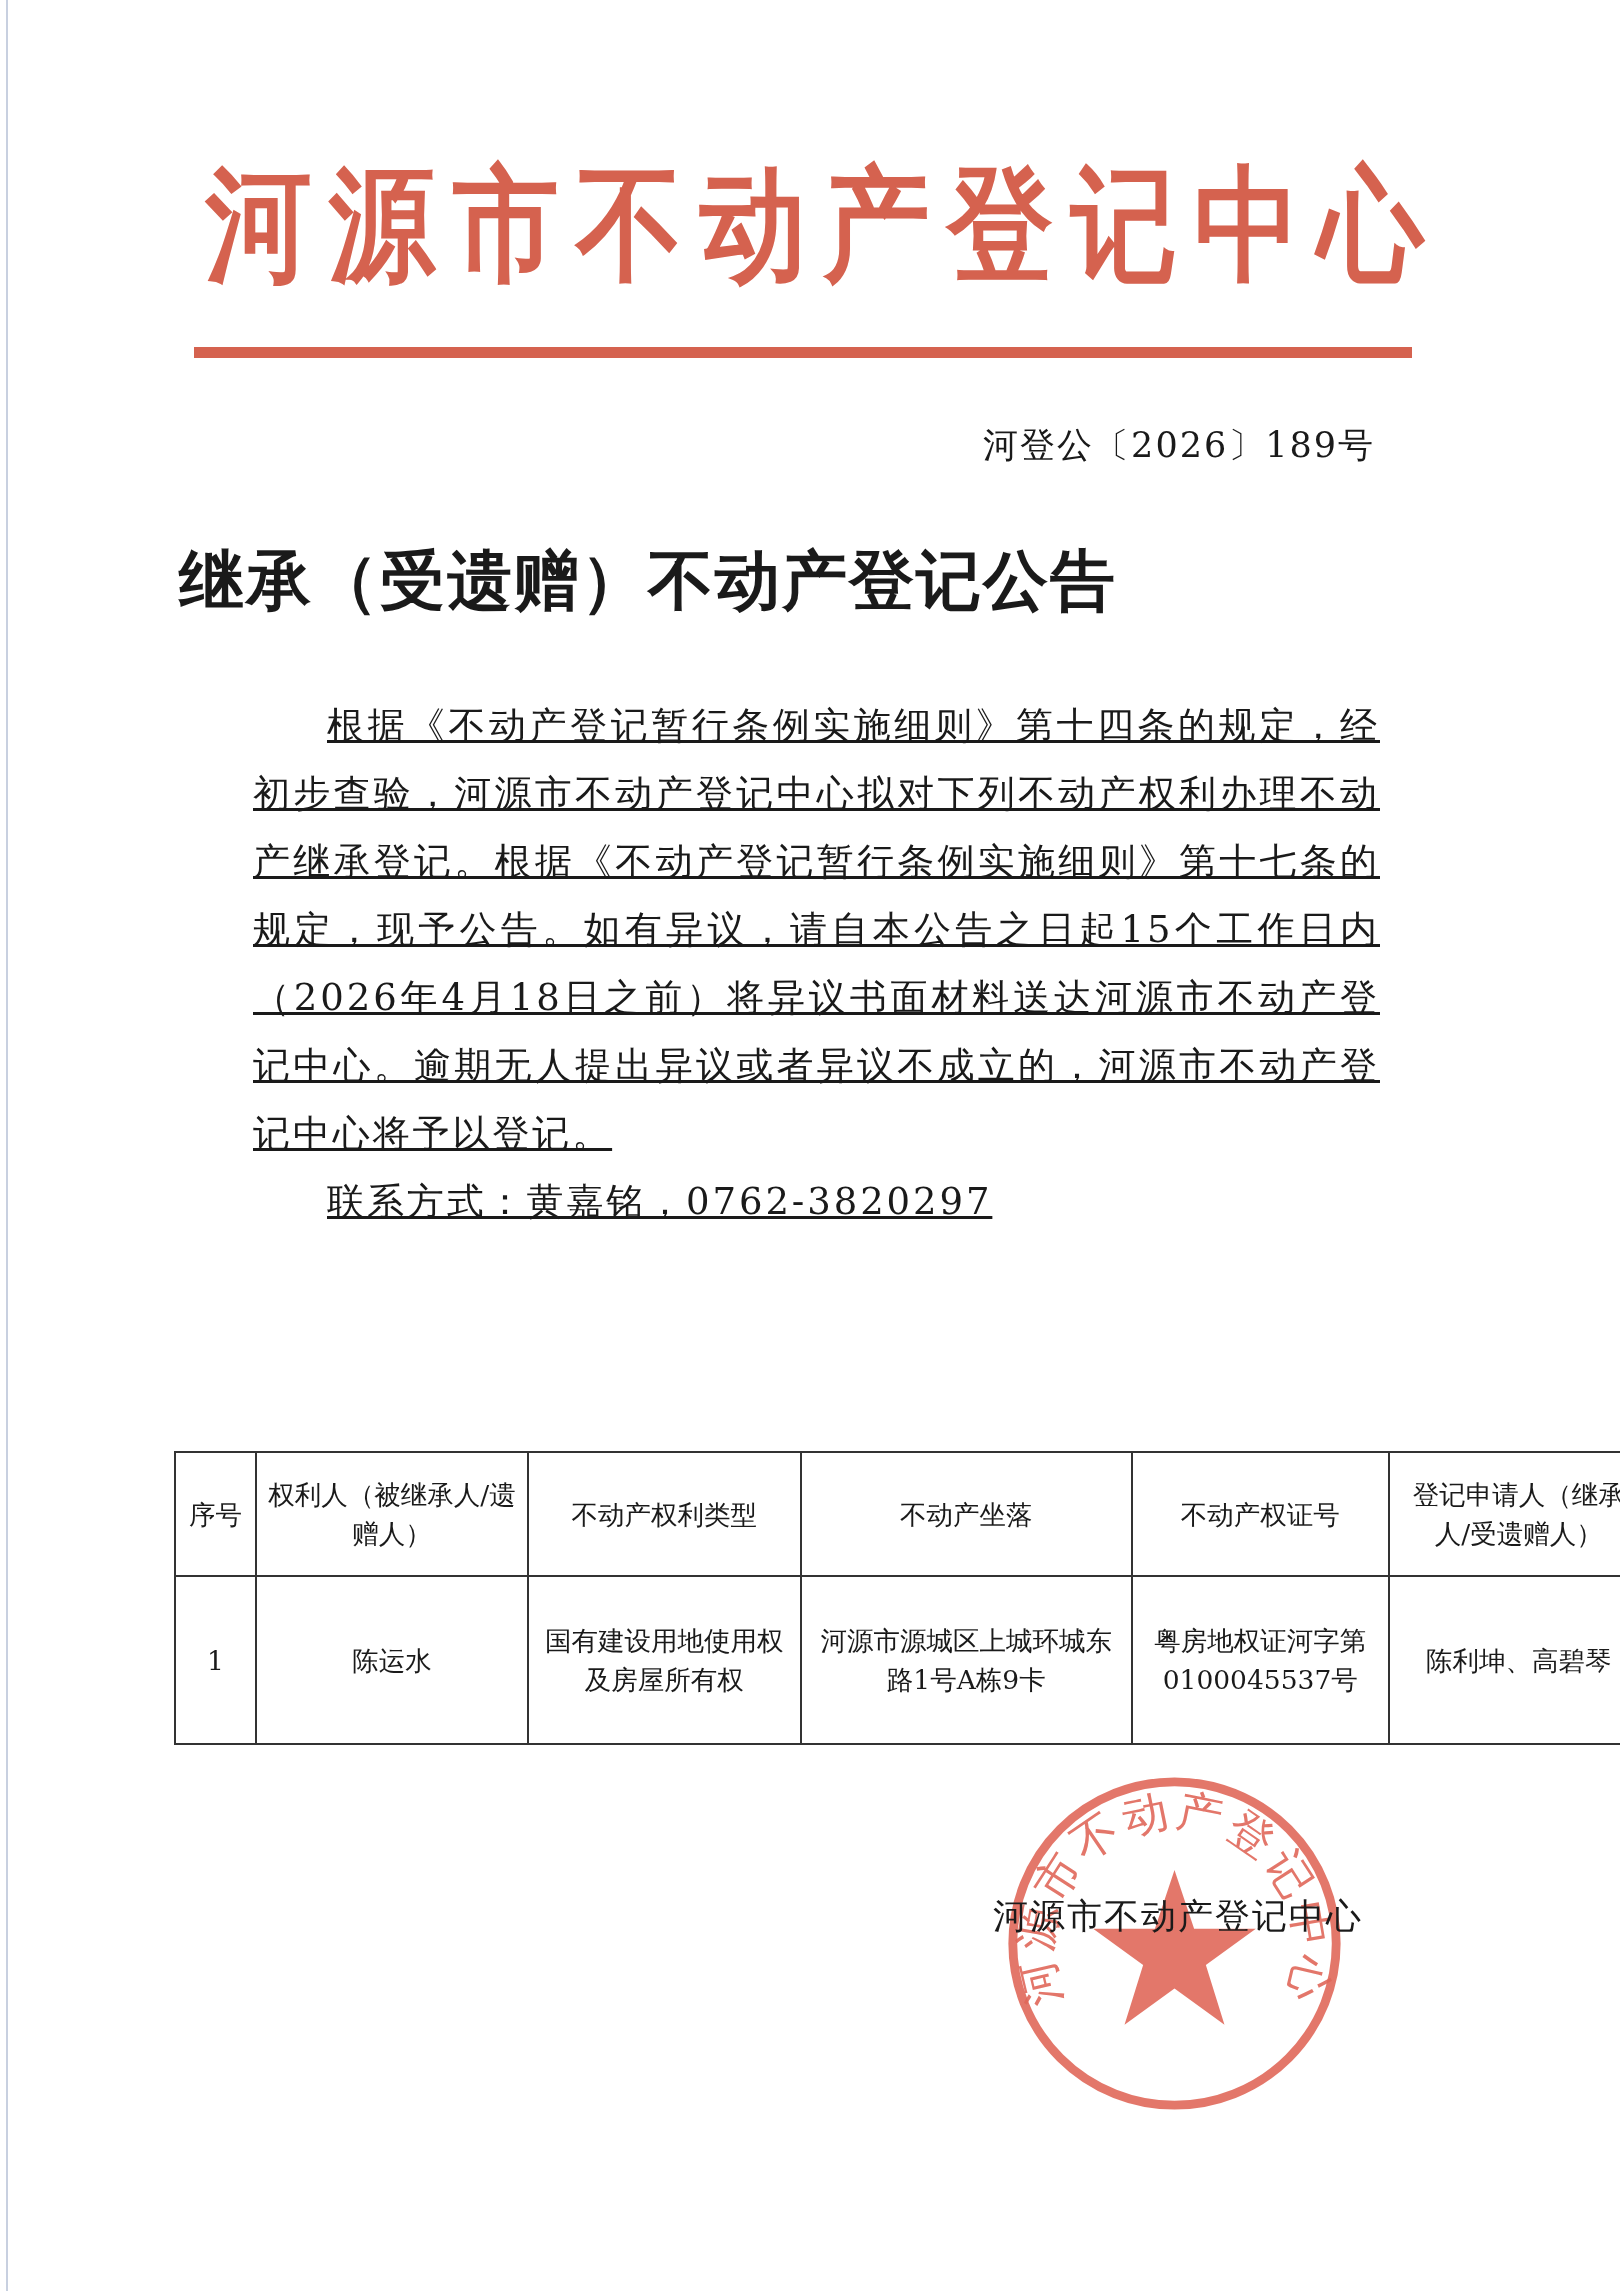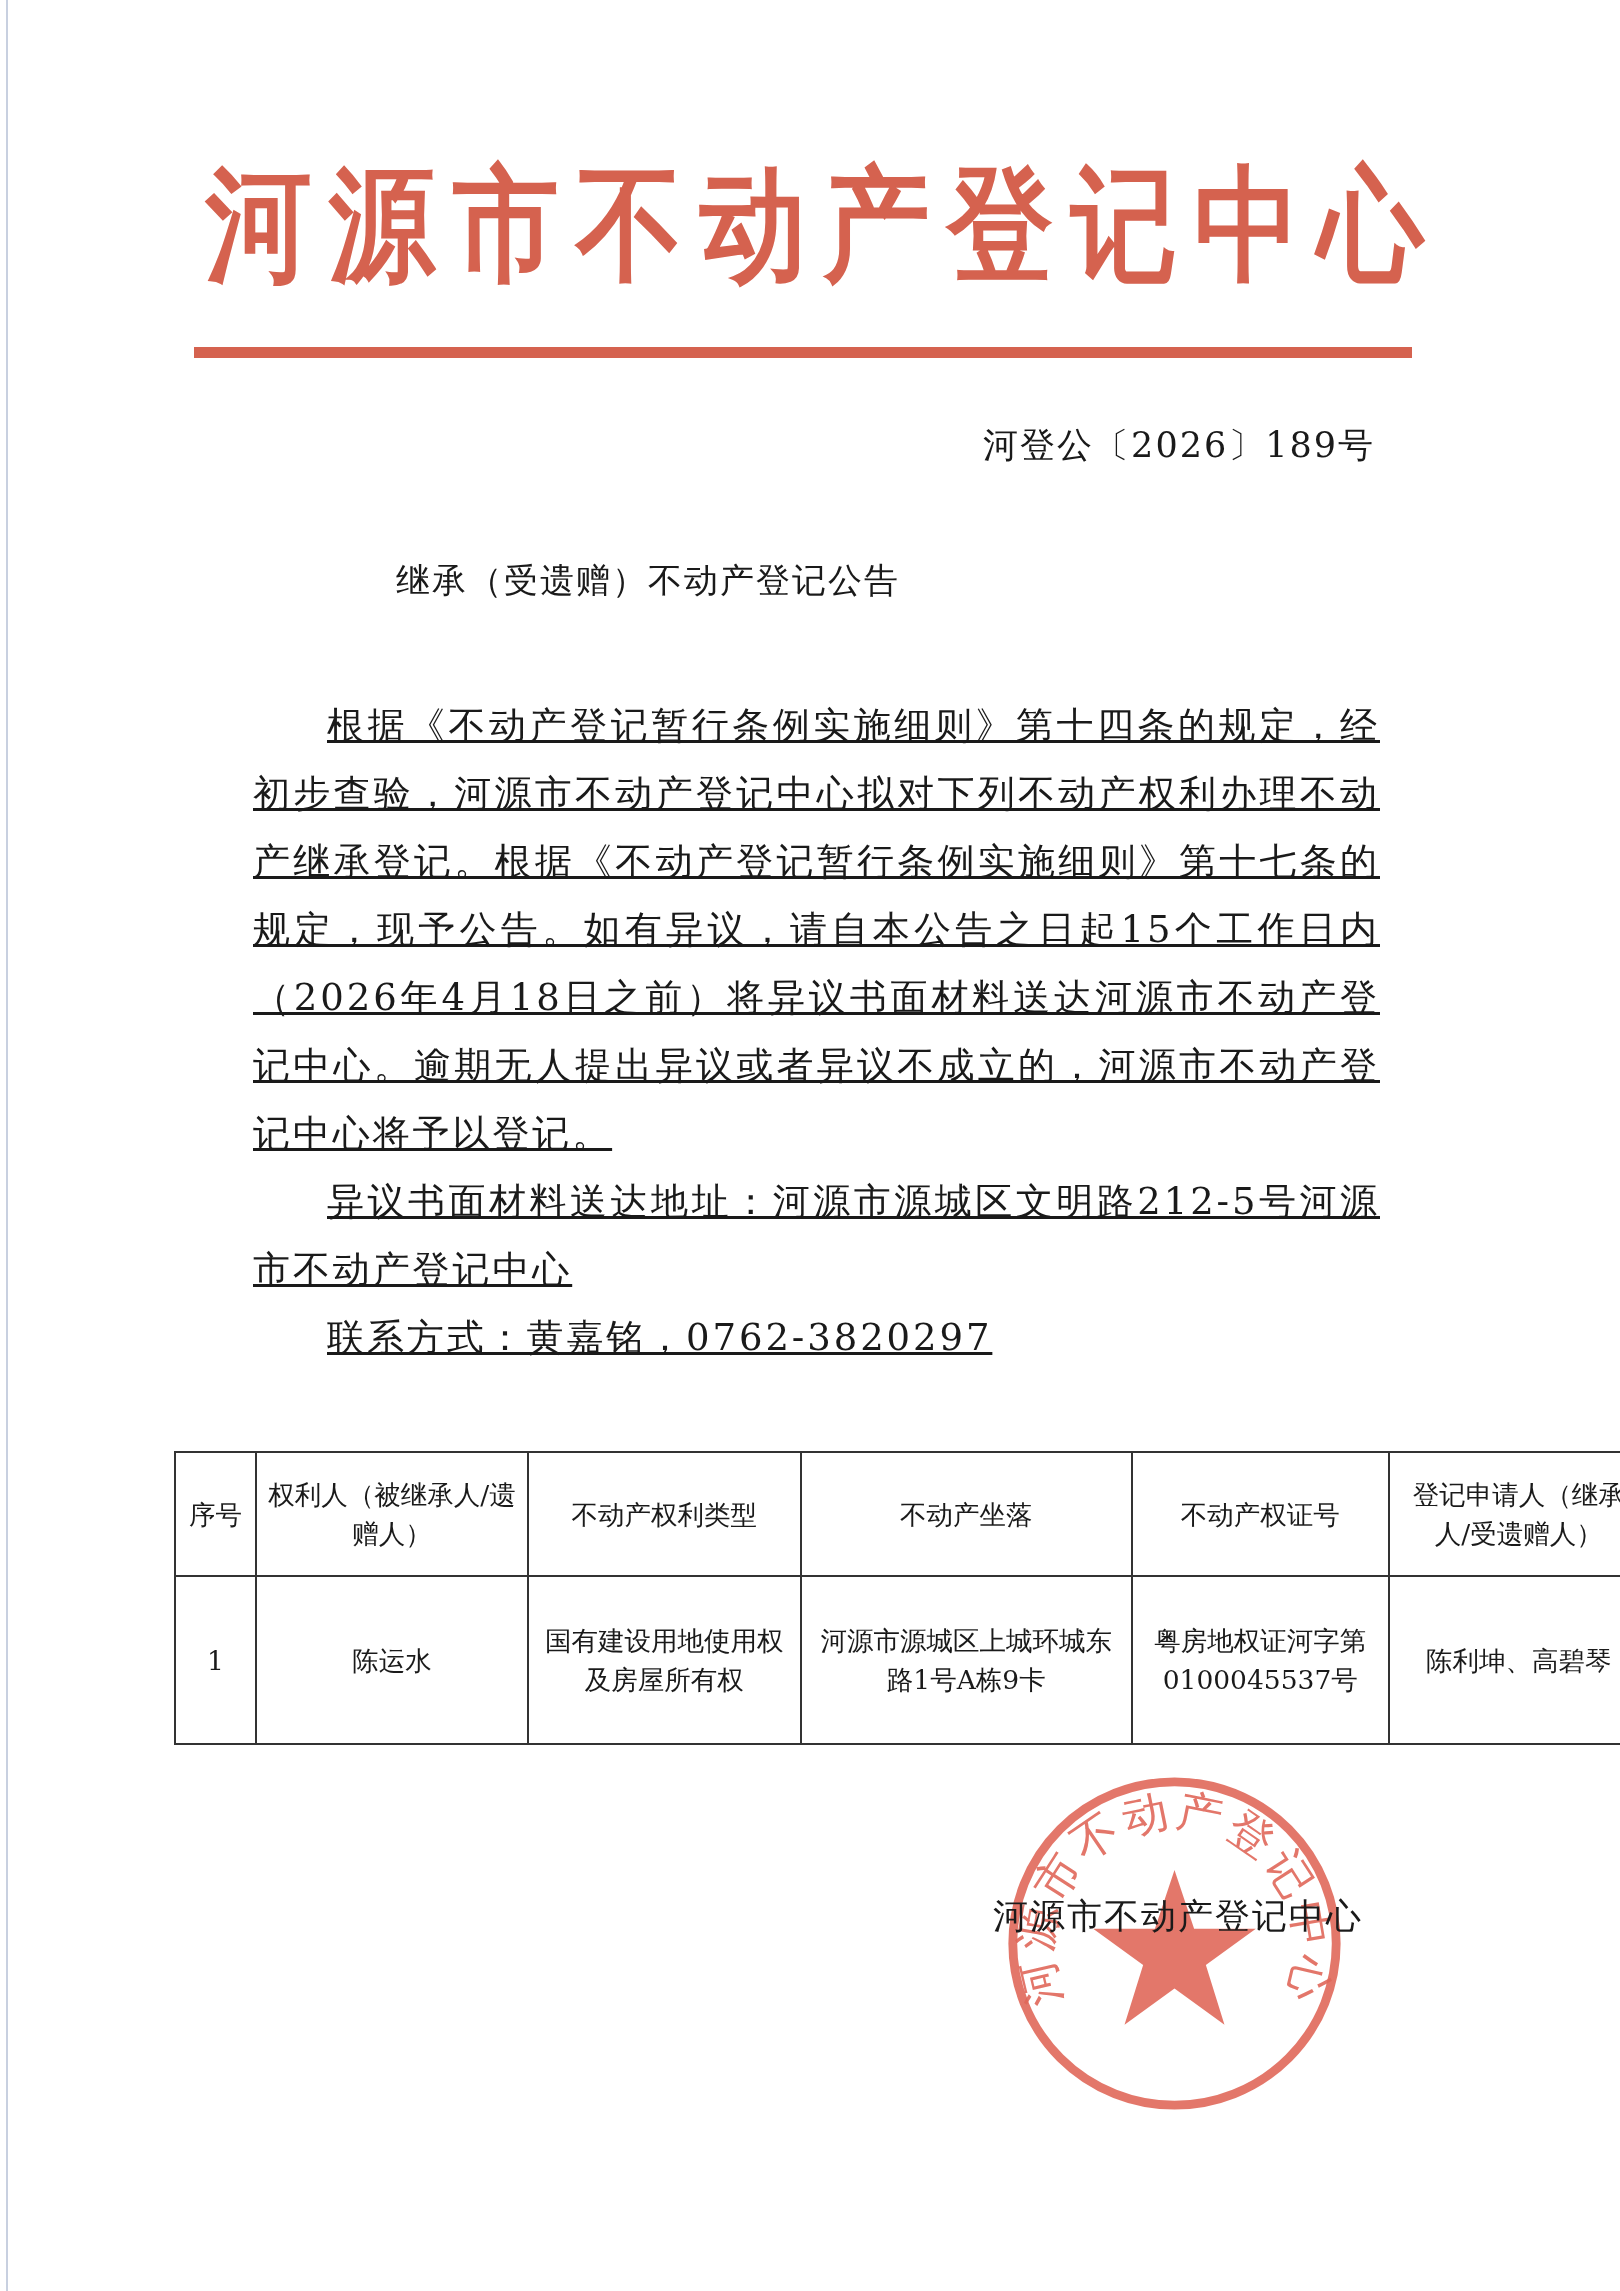--- a/index.html
+++ b/index.html
@@ -5,21 +5,21 @@
   html, body { margin: 0; padding: 0; background: #ffffff; }
   body { width: 1620px; height: 2292px; position: relative; overflow: hidden;
          font-family: "DejaVu Serif", "Liberation Serif", serif; color: #1a1a1a; }
   .left-edge { position: absolute; left: 5.9px; top: 0; width: 2px; height: 2292px; background: #c8d0e0; }
   .masthead { position: absolute; left: 196px; top: 137px; width: 1255px; text-align: center;
               color: #d5624f; font-family: "DejaVu Serif", serif; font-weight: bold;
               font-size: 106px; letter-spacing: 17.6px; line-height: 147px; transform: scaleY(1.18); transform-origin: top; }
   .red-rule { position: absolute; left: 194px; top: 347px; width: 1218px; height: 10.8px; background: #d5624f; }
   .doc-number { position: absolute; right: 245px; top: 421px; font-size: 35px; line-height: 49px; letter-spacing: 2px; text-align: right; }
   .title { position: absolute; left: 0; width: 1296px; top: 546px; text-align: center;
-           font-size: 34px; font-weight: normal; line-height: 69px; letter-spacing: 2px; }
+           font-size: 65px; font-weight: bold; line-height: 69px; letter-spacing: 2px; }
   .body-text { position: absolute; left: 253px; width: 1127px; font-size: 37px; line-height: 68px; letter-spacing: 2.9px; text-align: justify; }
   .para { text-indent: 2em; margin: 0; text-decoration: underline; }
   table.records { position: absolute; left: 174px; top: 1451px; width: 1476px; border-collapse: collapse;
                   font-size: 26.5px; line-height: 39px; }
   table.records th, table.records td { border: 2px solid #333; text-align: center; vertical-align: middle; font-weight: normal; padding: 2px 5.9px; }
   table.records th { height: 118px; }
   table.records td { height: 162px; }
   .sign { position: absolute; right: 257px; top: 1887px; font-size: 35px; line-height: 59px; text-align: right; letter-spacing: 2px; z-index: 3; }
   .sign .date { letter-spacing: 5.9px; }
   .seal { position: absolute; left: 1003px; top: 1772px; width: 343px; height: 343px; z-index: 2; }
@@ -31,21 +31,20 @@
 
 <div class="masthead">河源市不动产登记中心</div>
 <div class="red-rule"></div>
 
 <div class="doc-number">河登公〔2026〕189号</div>
 
 <div class="title">继承（受遗赠）不动产登记公告</div>
 
 <div class="body-text" style="top:692px;">
   <p class="para">根据《不动产登记暂行条例实施细则》第十四条的规定，经初步查验，河源市不动产登记中心拟对下列不动产权利办理不动产继承登记。根据《不动产登记暂行条例实施细则》第十七条的规定，现予公告。如有异议，请自本公告之日起15个工作日内（2026年4月18日之前）将异议书面材料送达河源市不动产登记中心。逾期无人提出异议或者异议不成立的，河源市不动产登记中心将予以登记。</p>
-  <p class="para">异议书面材料送达地址：河源市源城区文明路212-5号河源市不动产登记中心</p>
   <p class="para">联系方式：黄嘉铭，0762-3820297</p>
 </div>
 
 <table class="records">
   <colgroup>
     <col style="width:71px">
       <col style="width:238px">
       <col style="width:239px">
     <col style="width:290px">
       <col style="width:225px">

